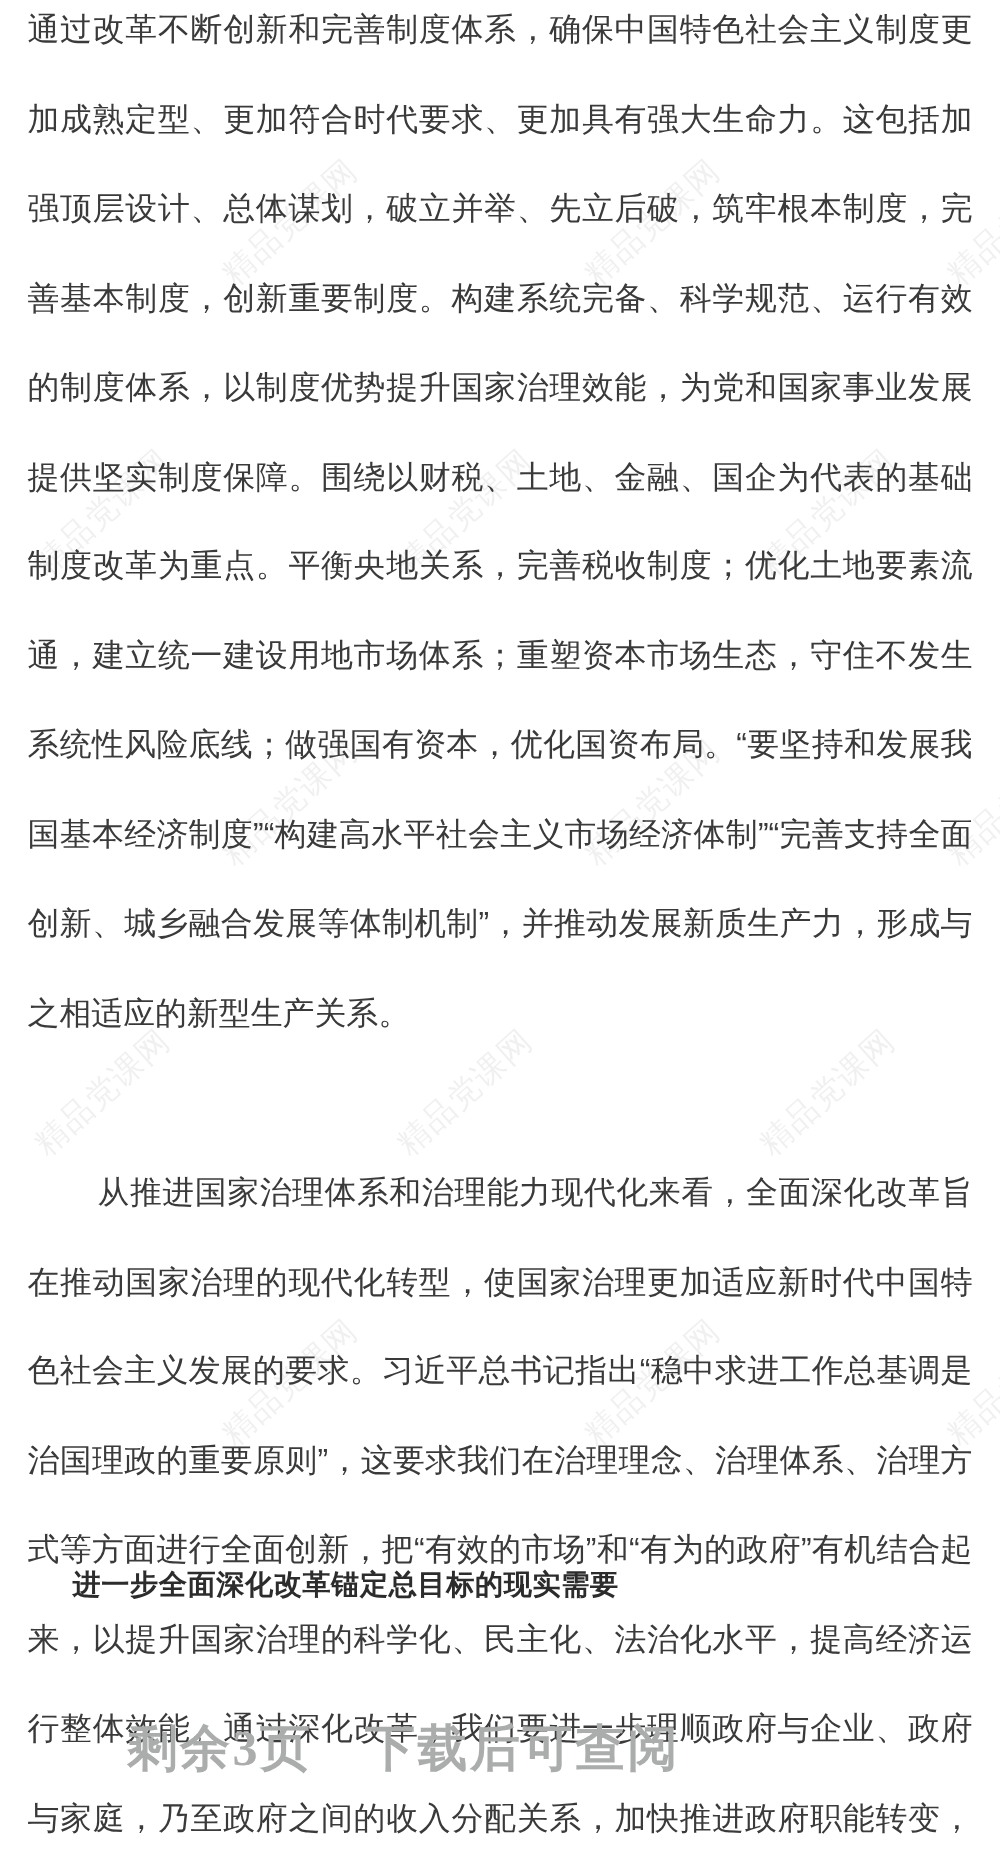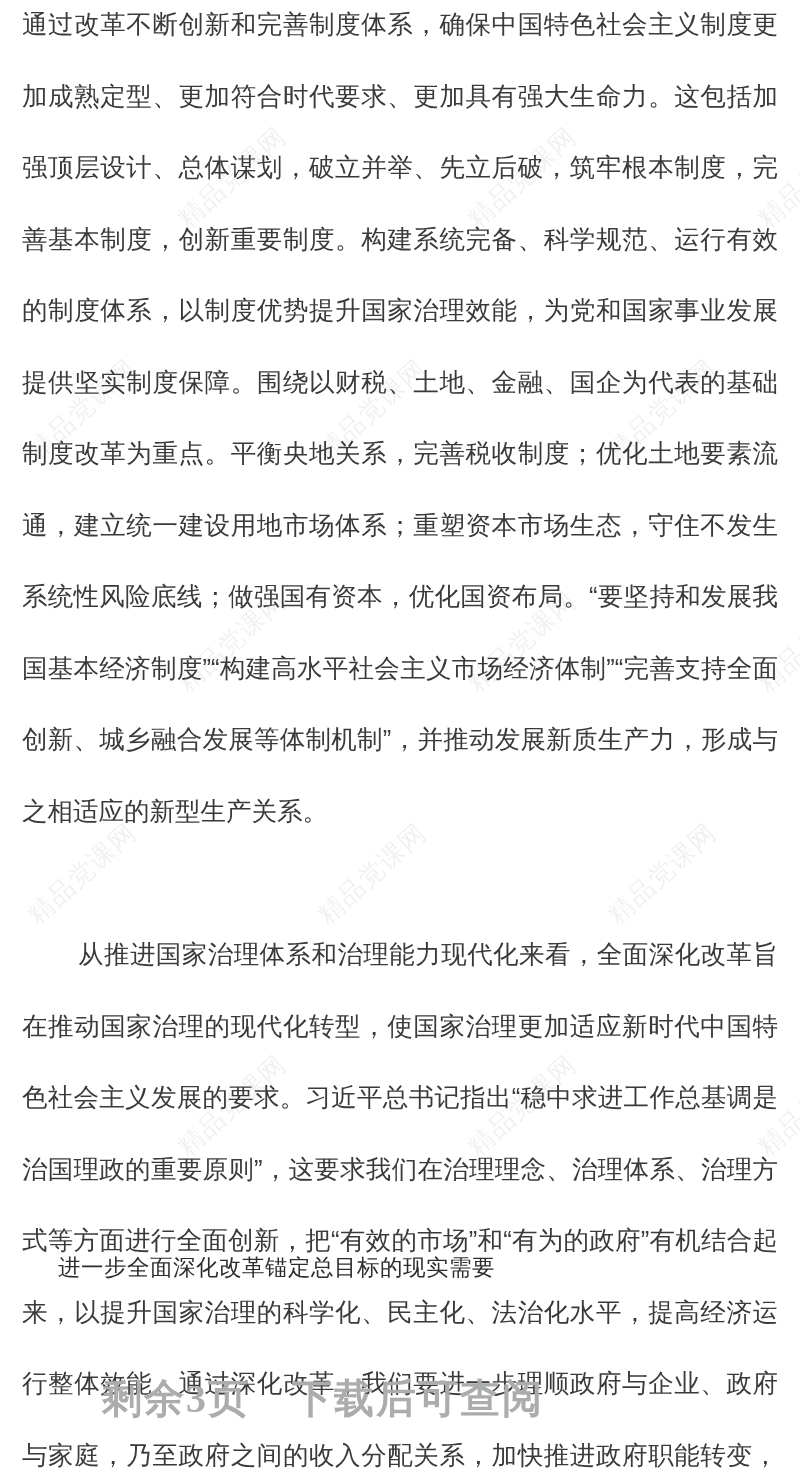--- a/index.html
+++ b/index.html
@@ -73,21 +73,21 @@
     margin-top: 72px;
   }
 
   .section-heading {
     position: absolute;
     left: 22px;
     top: 1252px;
     width: 756px;
     font-size: 22.5px;
     line-height: 32px;
-    font-weight: 400;
+    font-weight: 700;
     color: #2c2c2c;
     text-indent: 36px;
     letter-spacing: 0.5px;
   }
 
   
   #footer-notice {
     position: absolute;
     left: 0;
     top: 1372px;

